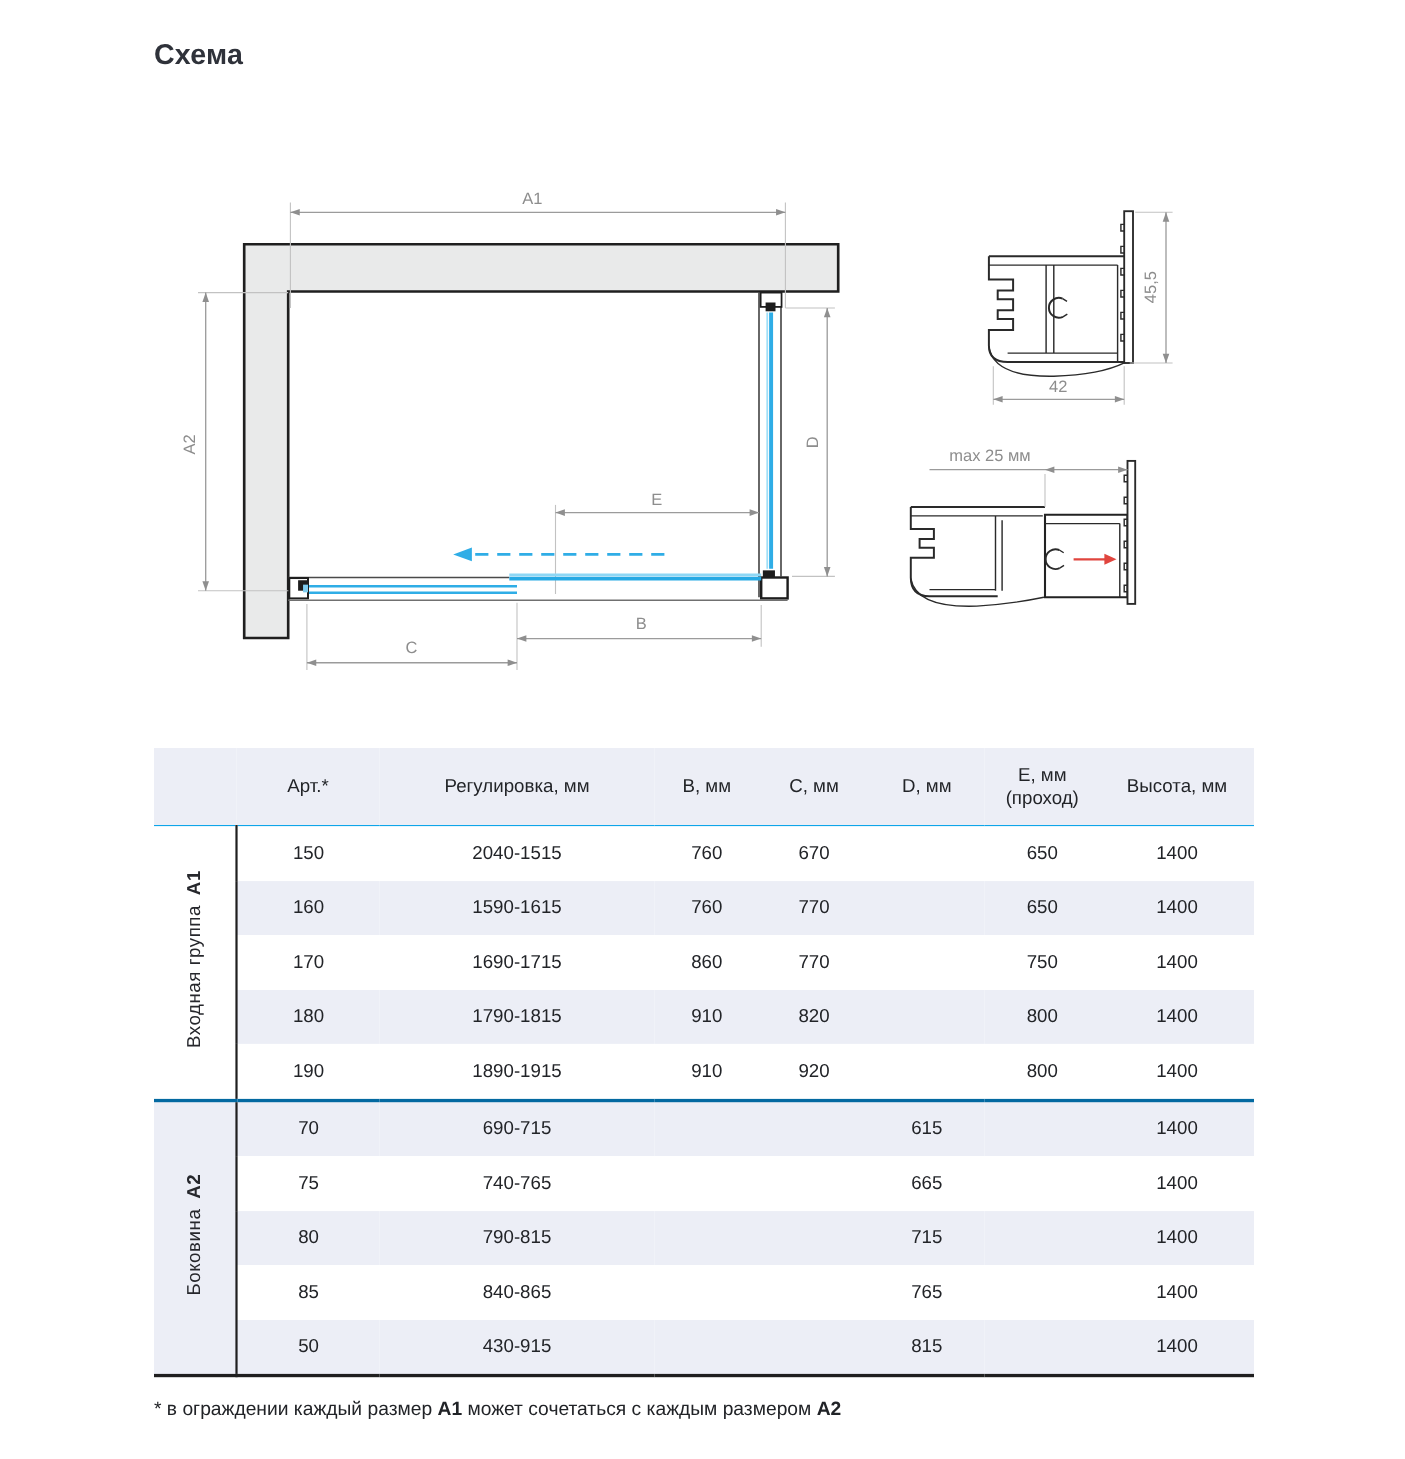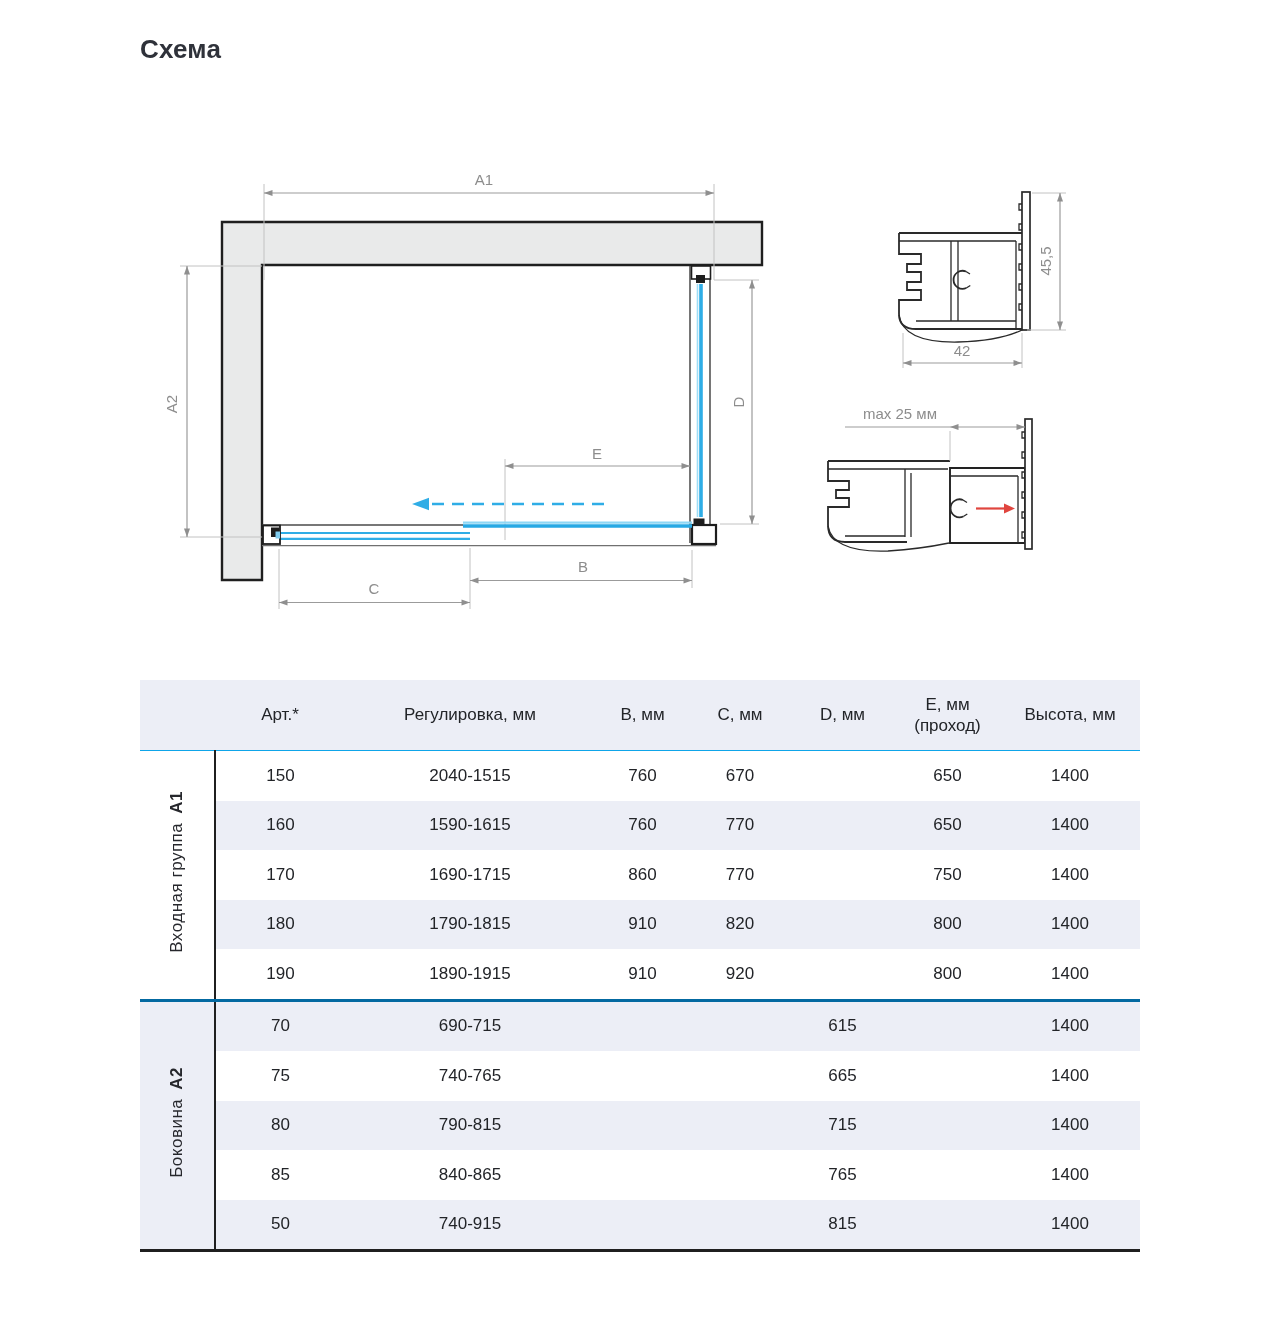--- a/index.html
+++ b/index.html
@@ -268,24 +268,27 @@
         <td>85</td>
         <td>840-865</td>
         <td></td>
         <td></td>
         <td>765</td>
         <td></td>
         <td>1400</td>
       </tr>
       <tr class="r-lav">
         <td>50</td>
-        <td>740-915</td>
+        <td>430-915</td>
         <td></td>
         <td></td>
         <td>815</td>
         <td></td>
         <td>1400</td>
       </tr>
     </tbody>
   </table>
 
+  <div class="footnote">
+    <span>* в ограждении каждый размер </span><b>А1</b><span> может сочетаться с каждым размером </span><b>А2</b>
+  </div>
 
 </div>
 
 </body></html>

